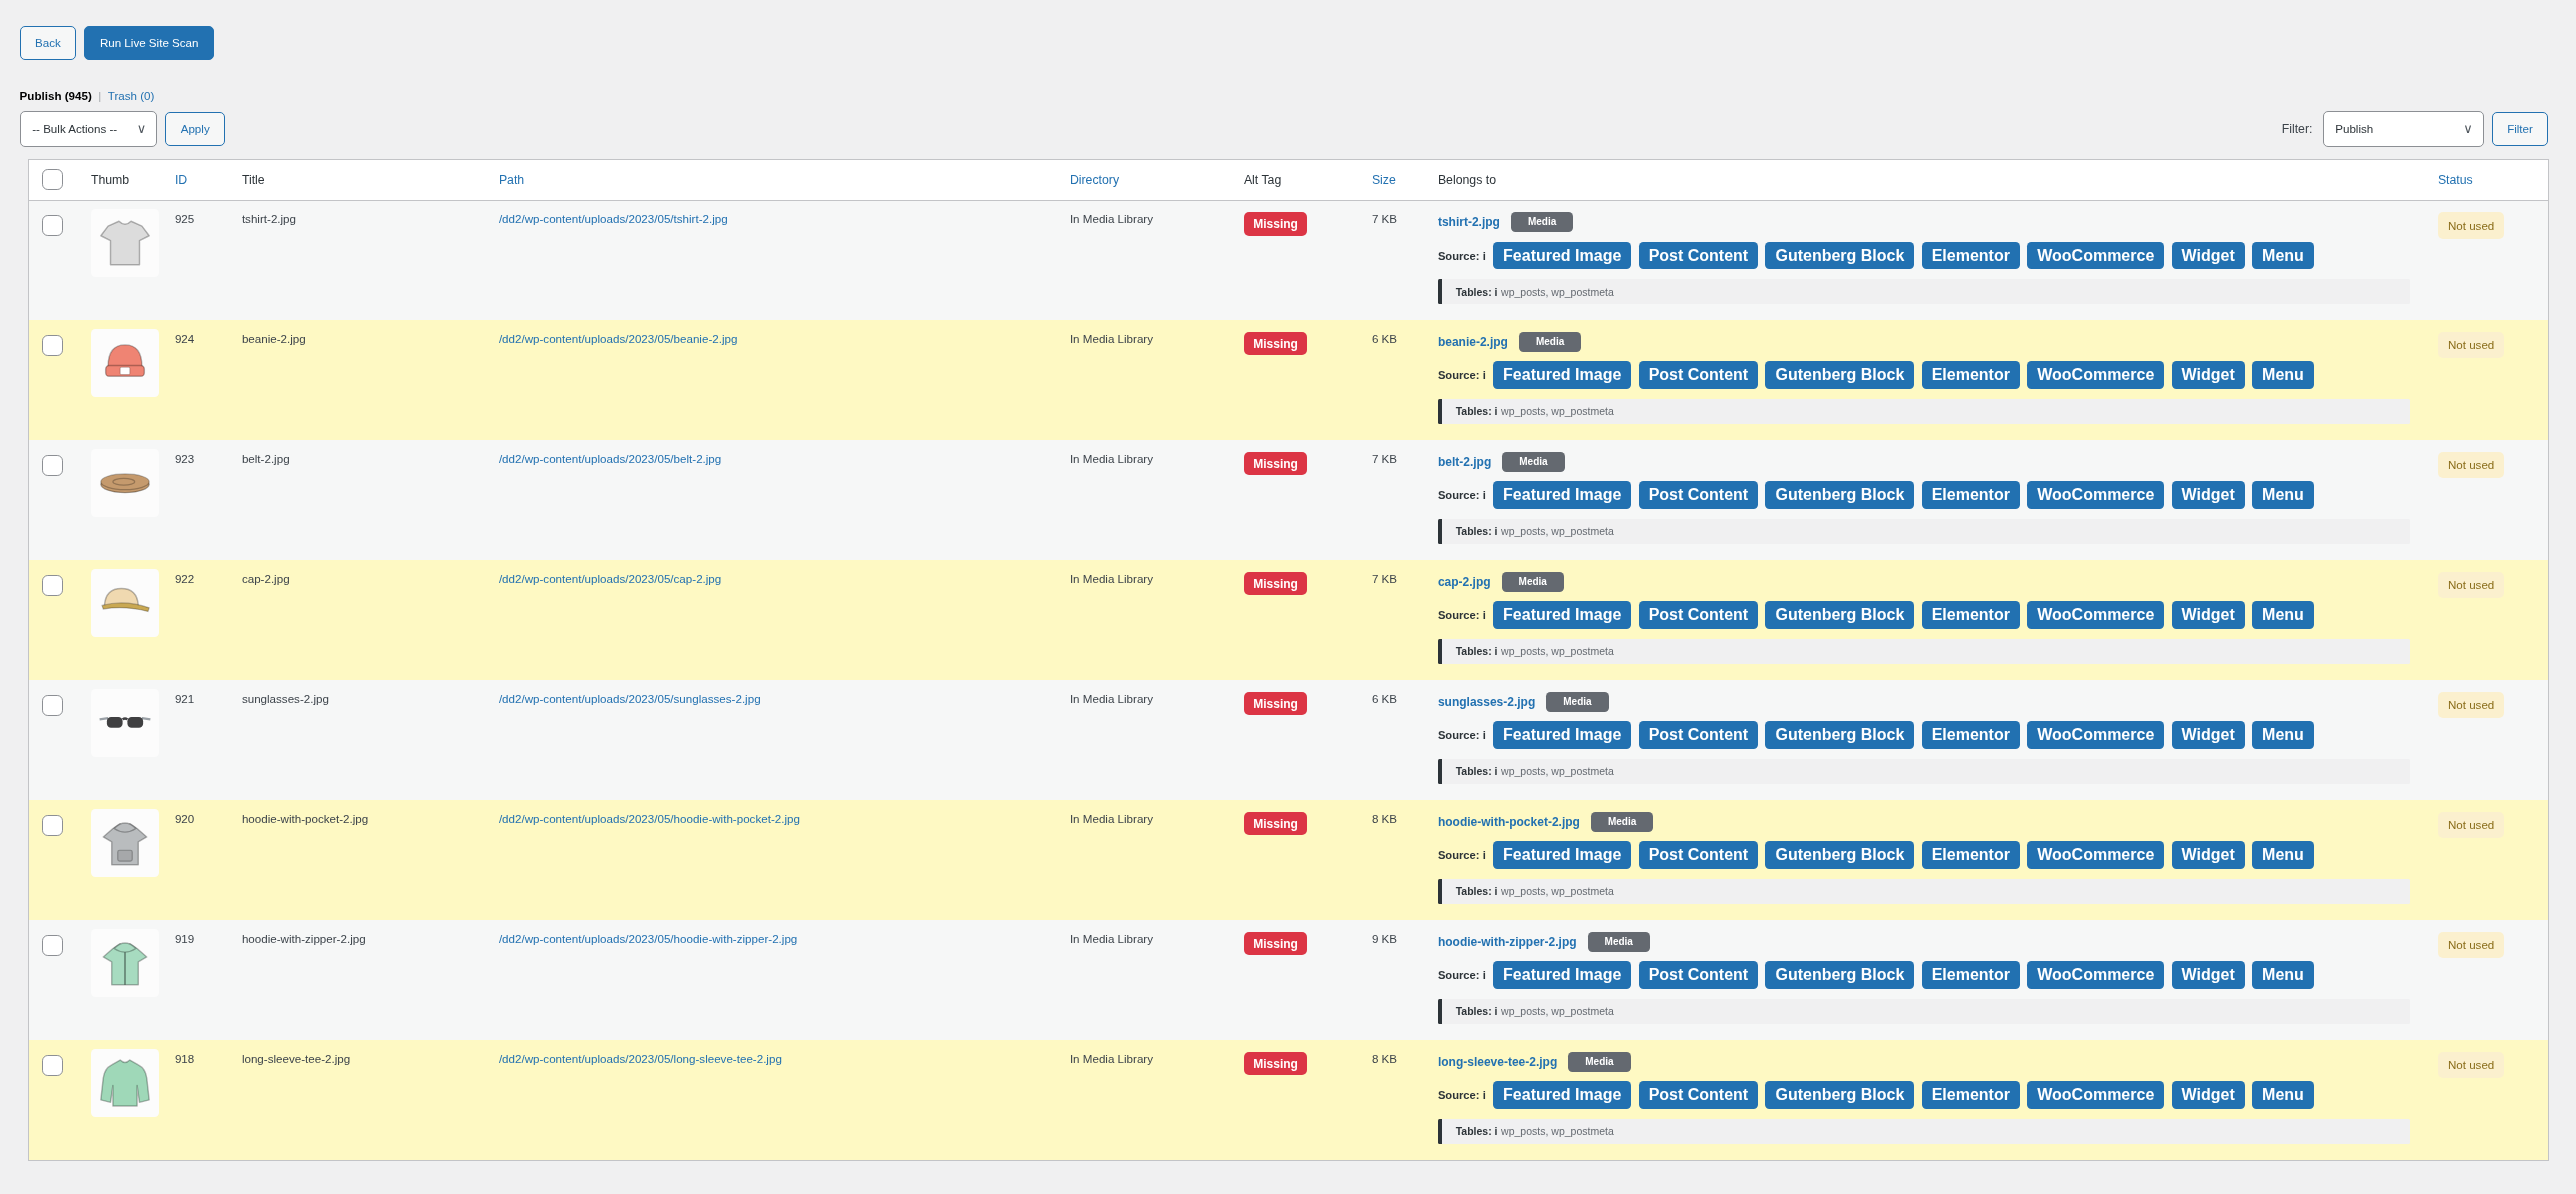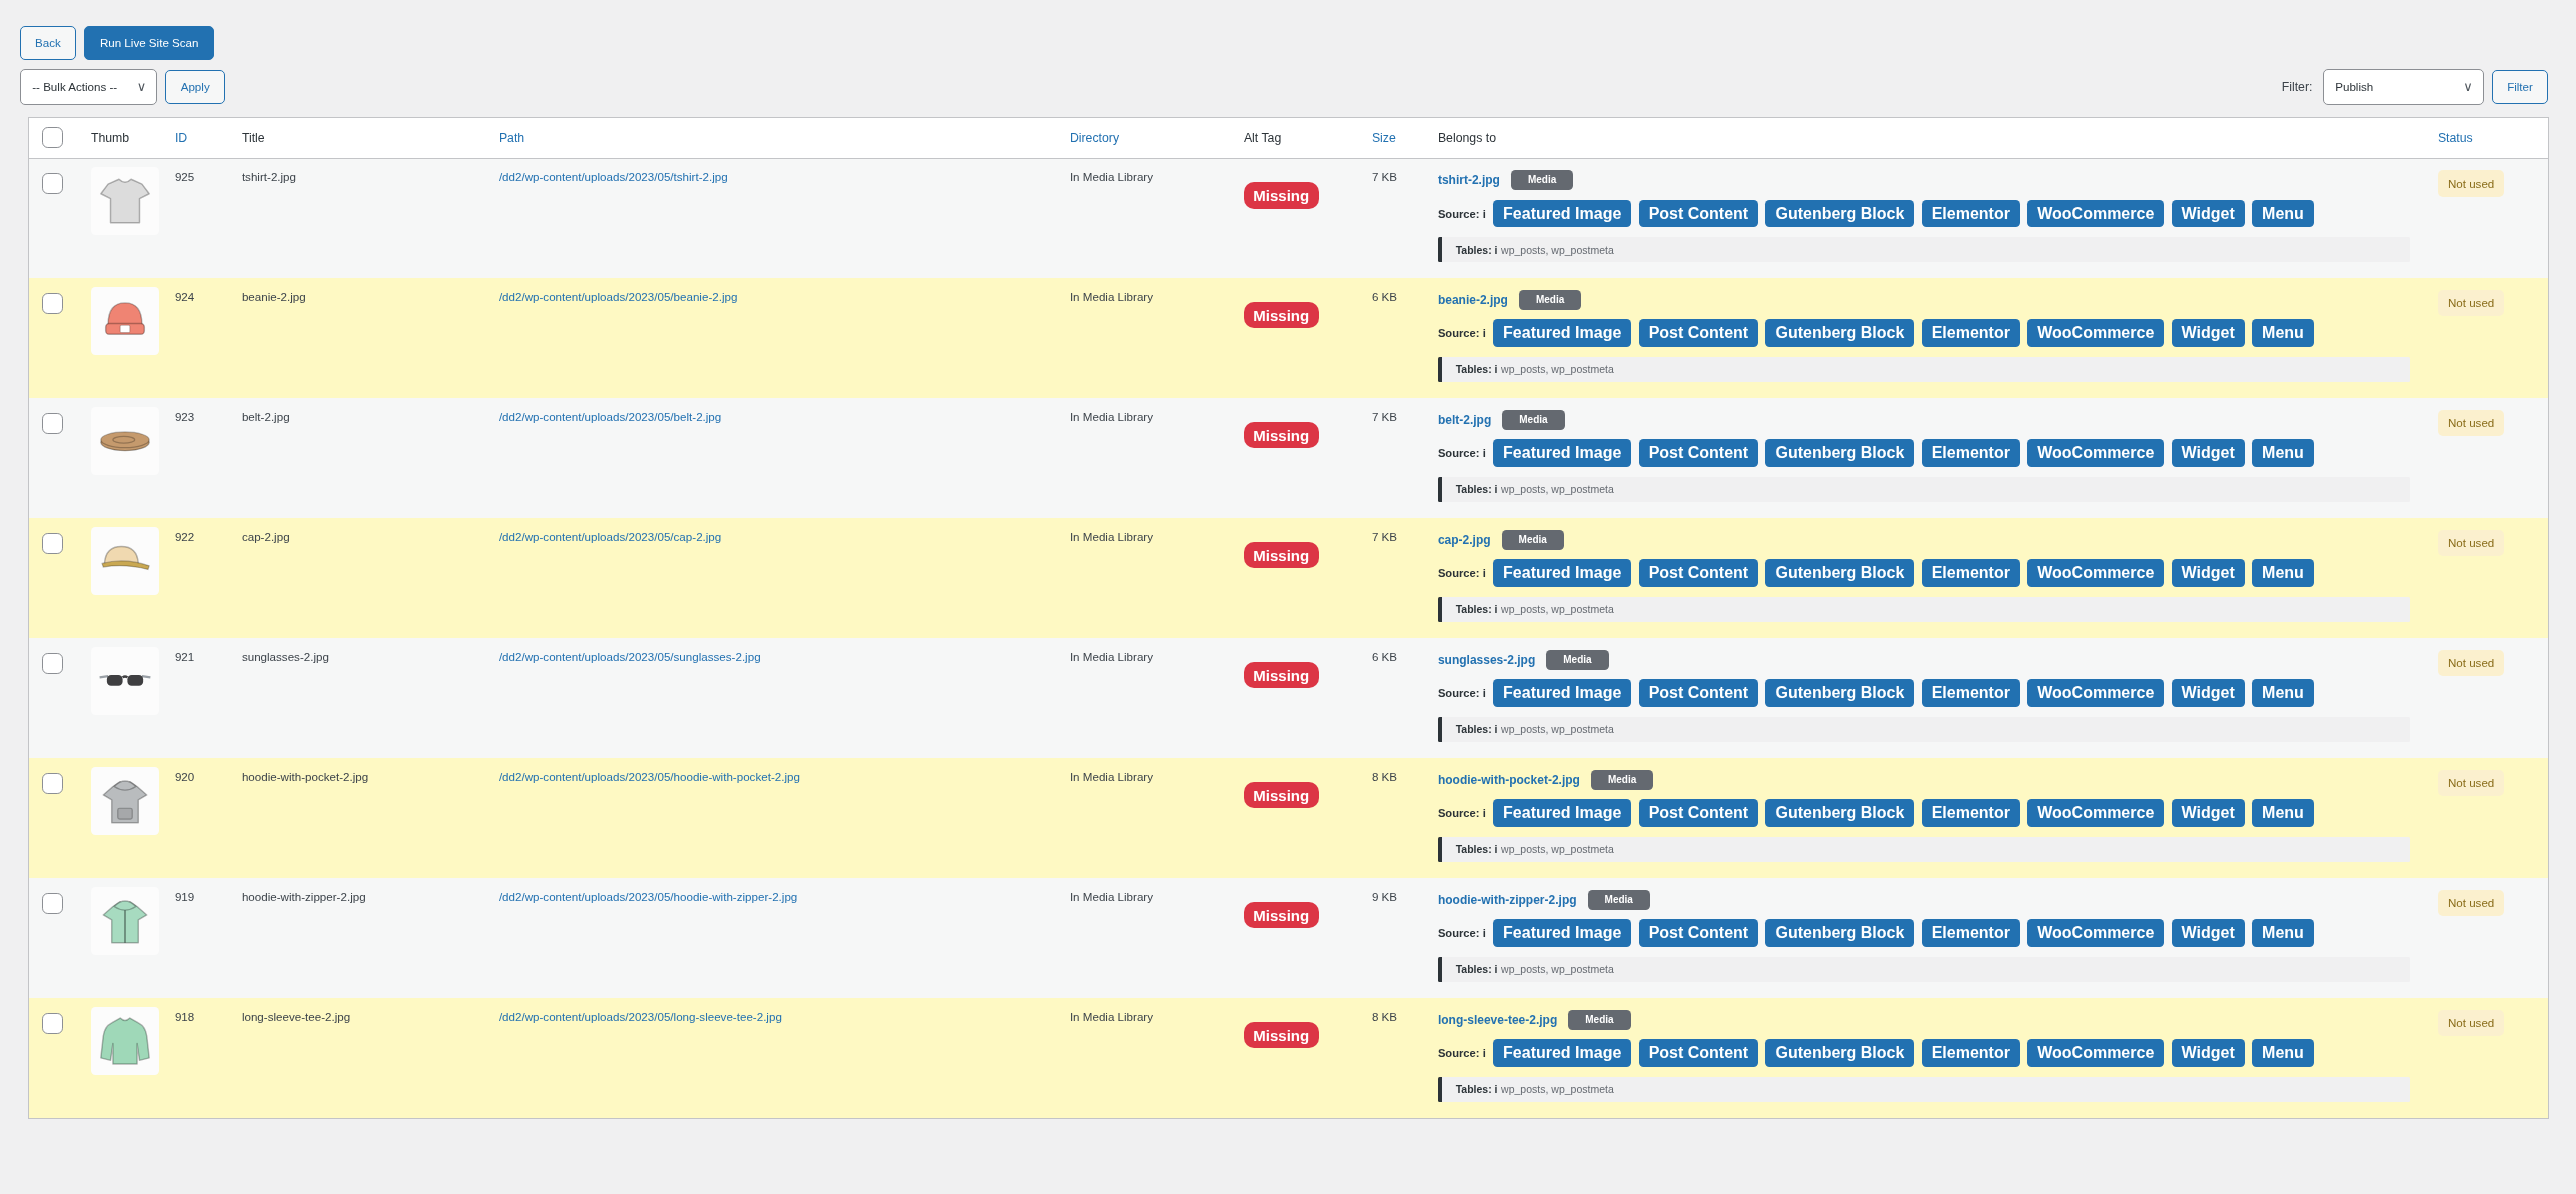--- a/index.html
+++ b/index.html
@@ -80,22 +80,22 @@
   td.col-cb { padding-top: 14.5px; }
   .thumb {
     width: 68px; height: 68px; margin-top: -2.9px;
     background: #fcfcfc; border-radius: 4.4px;
     display: flex; align-items: center; justify-content: center;
   }
   a.path-link { color: var(--accent); text-decoration: none; cursor: pointer; }
 
   .badge-missing {
     display: inline-block; background: var(--missing); color: #fff;
-    font-size: 15px; font-weight: 700; line-height: 1;
-    padding: 5.8px 9.4px; border-radius: 10px; margin-top: 12px;
+    font-size: 12px; font-weight: 700; line-height: 1;
+    padding: 5.8px 9.4px; border-radius: 5px;
   }
   .badge-media {
     display: inline-block; background: var(--media); color: #fff;
     font-size: 10px; font-weight: 700; line-height: 1;
     padding: 5px 17px; border-radius: 4.4px; margin-left: 11px;
     vertical-align: 1.5px;
   }
   .badge-notused {
     display: inline-block; background: var(--notused_bg); color: var(--notused_text);
     font-size: 11.6px; line-height: 1; padding: 7.3px 10px; border-radius: 5px;
@@ -123,20 +123,25 @@
 <body>
 
 <div id="app">
 
 
   <div class="toolbar">
     <button class="btn secondary">Back</button>
     <button class="btn primary">Run Live Site Scan</button>
   </div>
 
+  <div class="views">
+    <a class="current">Publish (945)</a>
+    <span class="sep">|</span>
+    <a>Trash (0)</a>
+  </div>
 
   <div class="controls">
     <div class="left">
       <span class="select-wrap">
         <select>
           <option>-- Bulk Actions --</option>
         </select>
         <span class="chev">∨</span>
       </span>
       <button class="btn secondary">Apply</button>

